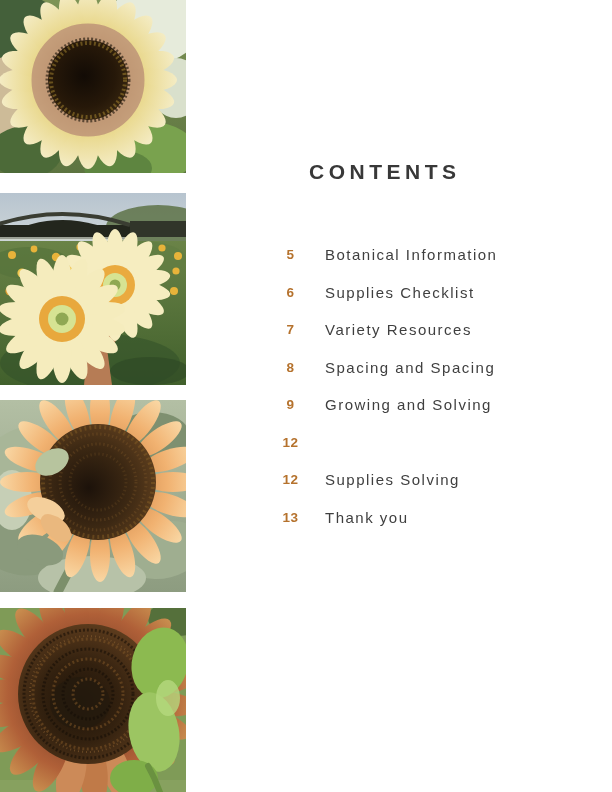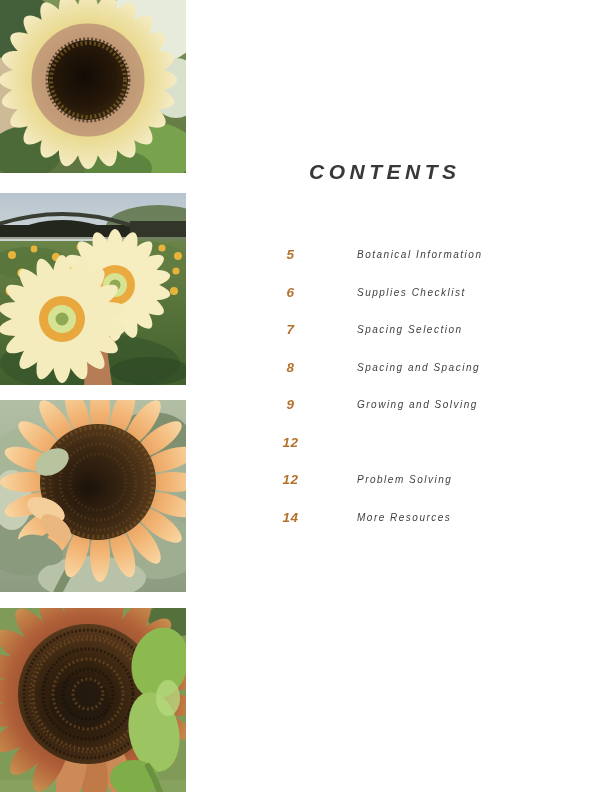--- a/index.html
+++ b/index.html
@@ -2,21 +2,20 @@
 <html style="--accent: #b5722d; --heading: #383838; --text: #3f3f3f; --page_bg: #ffffff;"><head>
 <meta charset="utf-8">
 <style>
   html, body { margin: 0; padding: 0; background: #ffffff; }
   .page {
     position: relative;
     width: 516px; height: 792px;
     background: var(--page_bg, #ffffff);
     overflow: hidden;
     font-family: "Liberation Sans", "DejaVu Sans", sans-serif;
-    font-style: italic;
   }
   .photo-column { position: absolute; left: 0; top: 0; width: 186px; height: 792px; }
   .photo { position: absolute; left: 0; margin: 0; width: 186px; overflow: hidden; }
   .photo svg { display: block; }
   .photo.p1 { top: 0;    height: 173px; }
   .photo.p2 { top: 193px; height: 192px; }
   .photo.p3 { top: 400px; height: 192px; }
   .photo.p4 { top: 608px; height: 184px; }
 
   .toc-heading {
@@ -36,25 +35,24 @@
     cursor: pointer;
   }
   .toc-num {
     width: 19px; text-align: center;
     margin-right: 25px;
     font-size: 13.5px; font-weight: 700;
     letter-spacing: 0.5px;
     color: var(--accent, #b5722d);
   }
   .toc-label {
-    font-size: 10px; font-weight: 400;
+    font-size: 15px; font-weight: 400;
     letter-spacing: 1.5px;
     color: var(--text, #3f3f3f);
     white-space: nowrap;
-    margin-left: 32px;
   }
 </style>
 </head>
 <body>
 
 <div class="page">
 
   <div class="photo-column">
 
     <figure class="photo p1" role="img" aria-label="Pale yellow sunflower with rose ring and dark center among green foliage">
@@ -354,36 +352,36 @@
       <li class="toc-row">
         <span class="toc-num">5</span>
         <span class="toc-label">Botanical Information</span>
       </li>
       <li class="toc-row">
         <span class="toc-num">6</span>
         <span class="toc-label">Supplies Checklist</span>
       </li>
       <li class="toc-row">
         <span class="toc-num">7</span>
-        <span class="toc-label">Spacing Selection</span>
+        <span class="toc-label">Variety Resources</span>
       </li>
       <li class="toc-row">
         <span class="toc-num">8</span>
         <span class="toc-label">Spacing and Spacing</span>
       </li>
       <li class="toc-row">
         <span class="toc-num">9</span>
         <span class="toc-label">Growing and Solving</span>
       </li>
       <li class="toc-row">
         <span class="toc-num">12</span>
       </li>
       <li class="toc-row">
         <span class="toc-num">12</span>
-        <span class="toc-label">Problem Solving</span>
-      </li>
-      <li class="toc-row">
-        <span class="toc-num">14</span>
-        <span class="toc-label">More Resources</span>
+        <span class="toc-label">Supplies Solving</span>
+      </li>
+      <li class="toc-row">
+        <span class="toc-num">13</span>
+        <span class="toc-label">Thank you</span>
       </li>
     </ul>
   </main>
 </div>
 
 </body></html>

